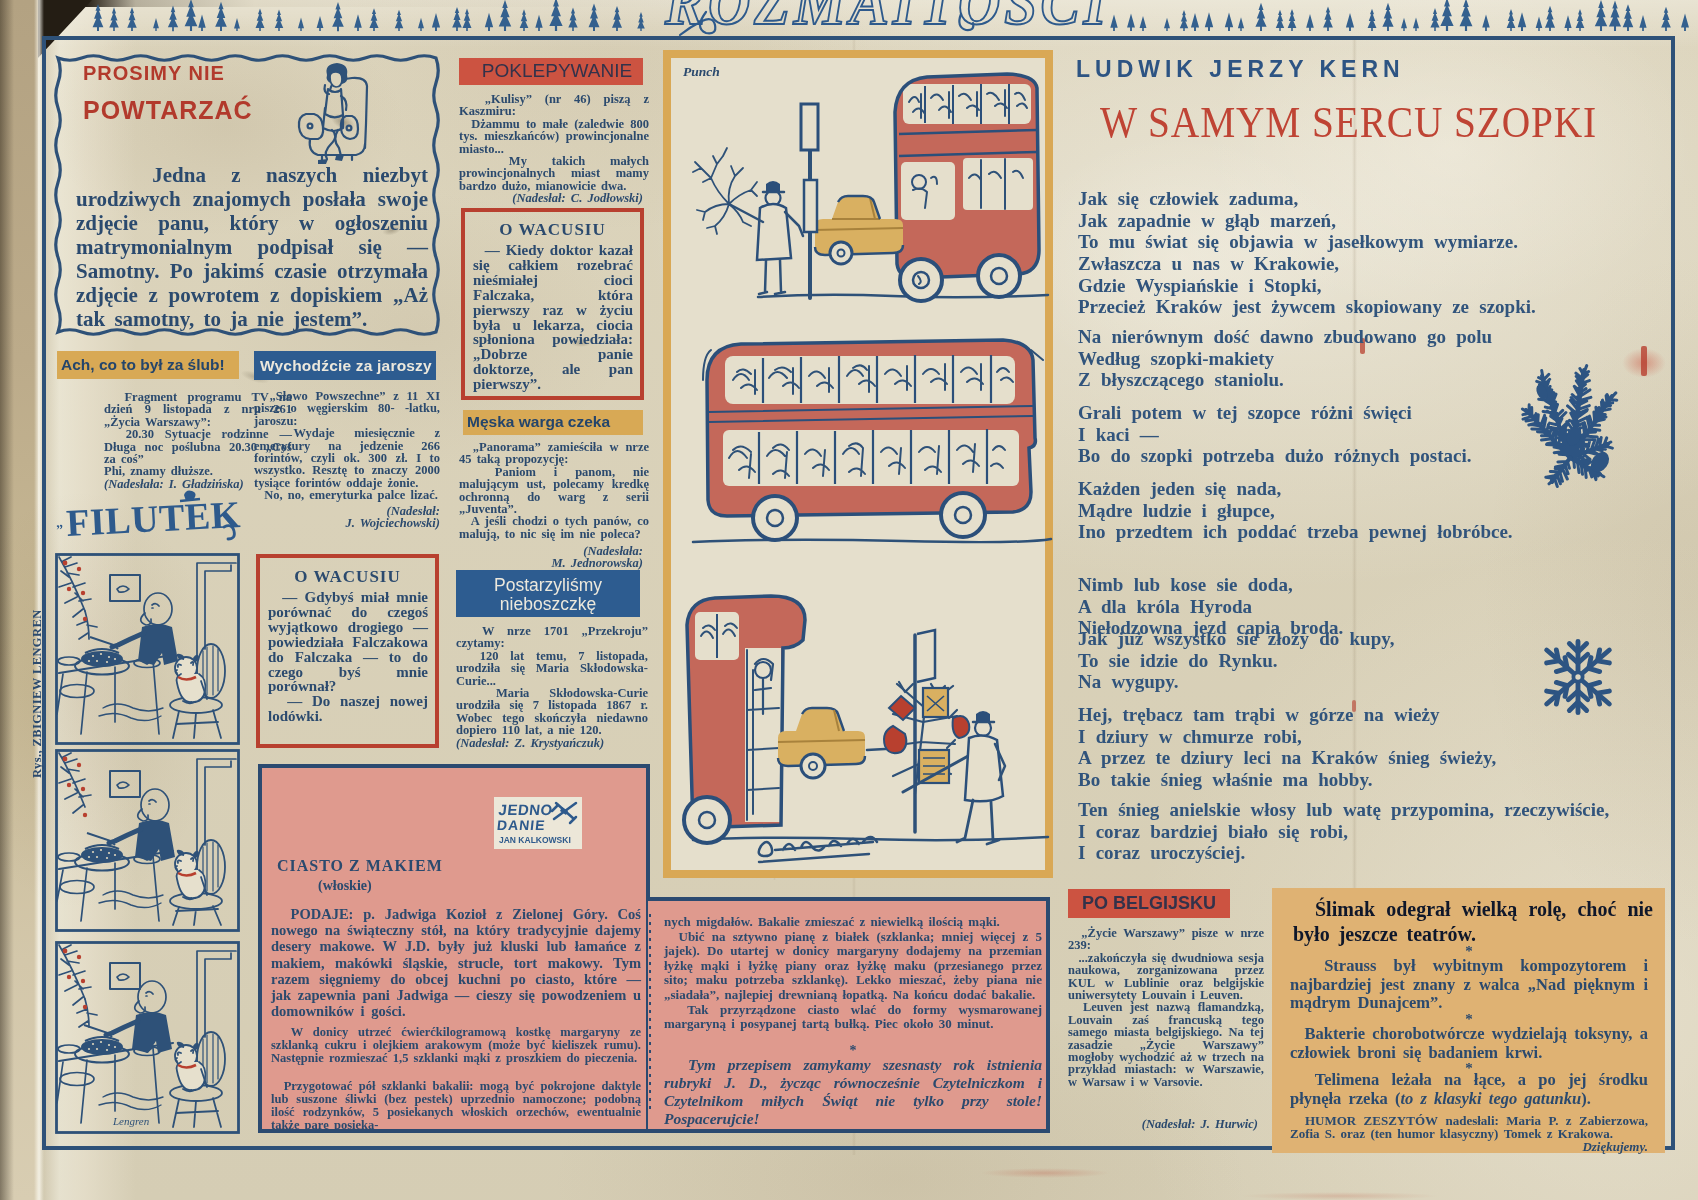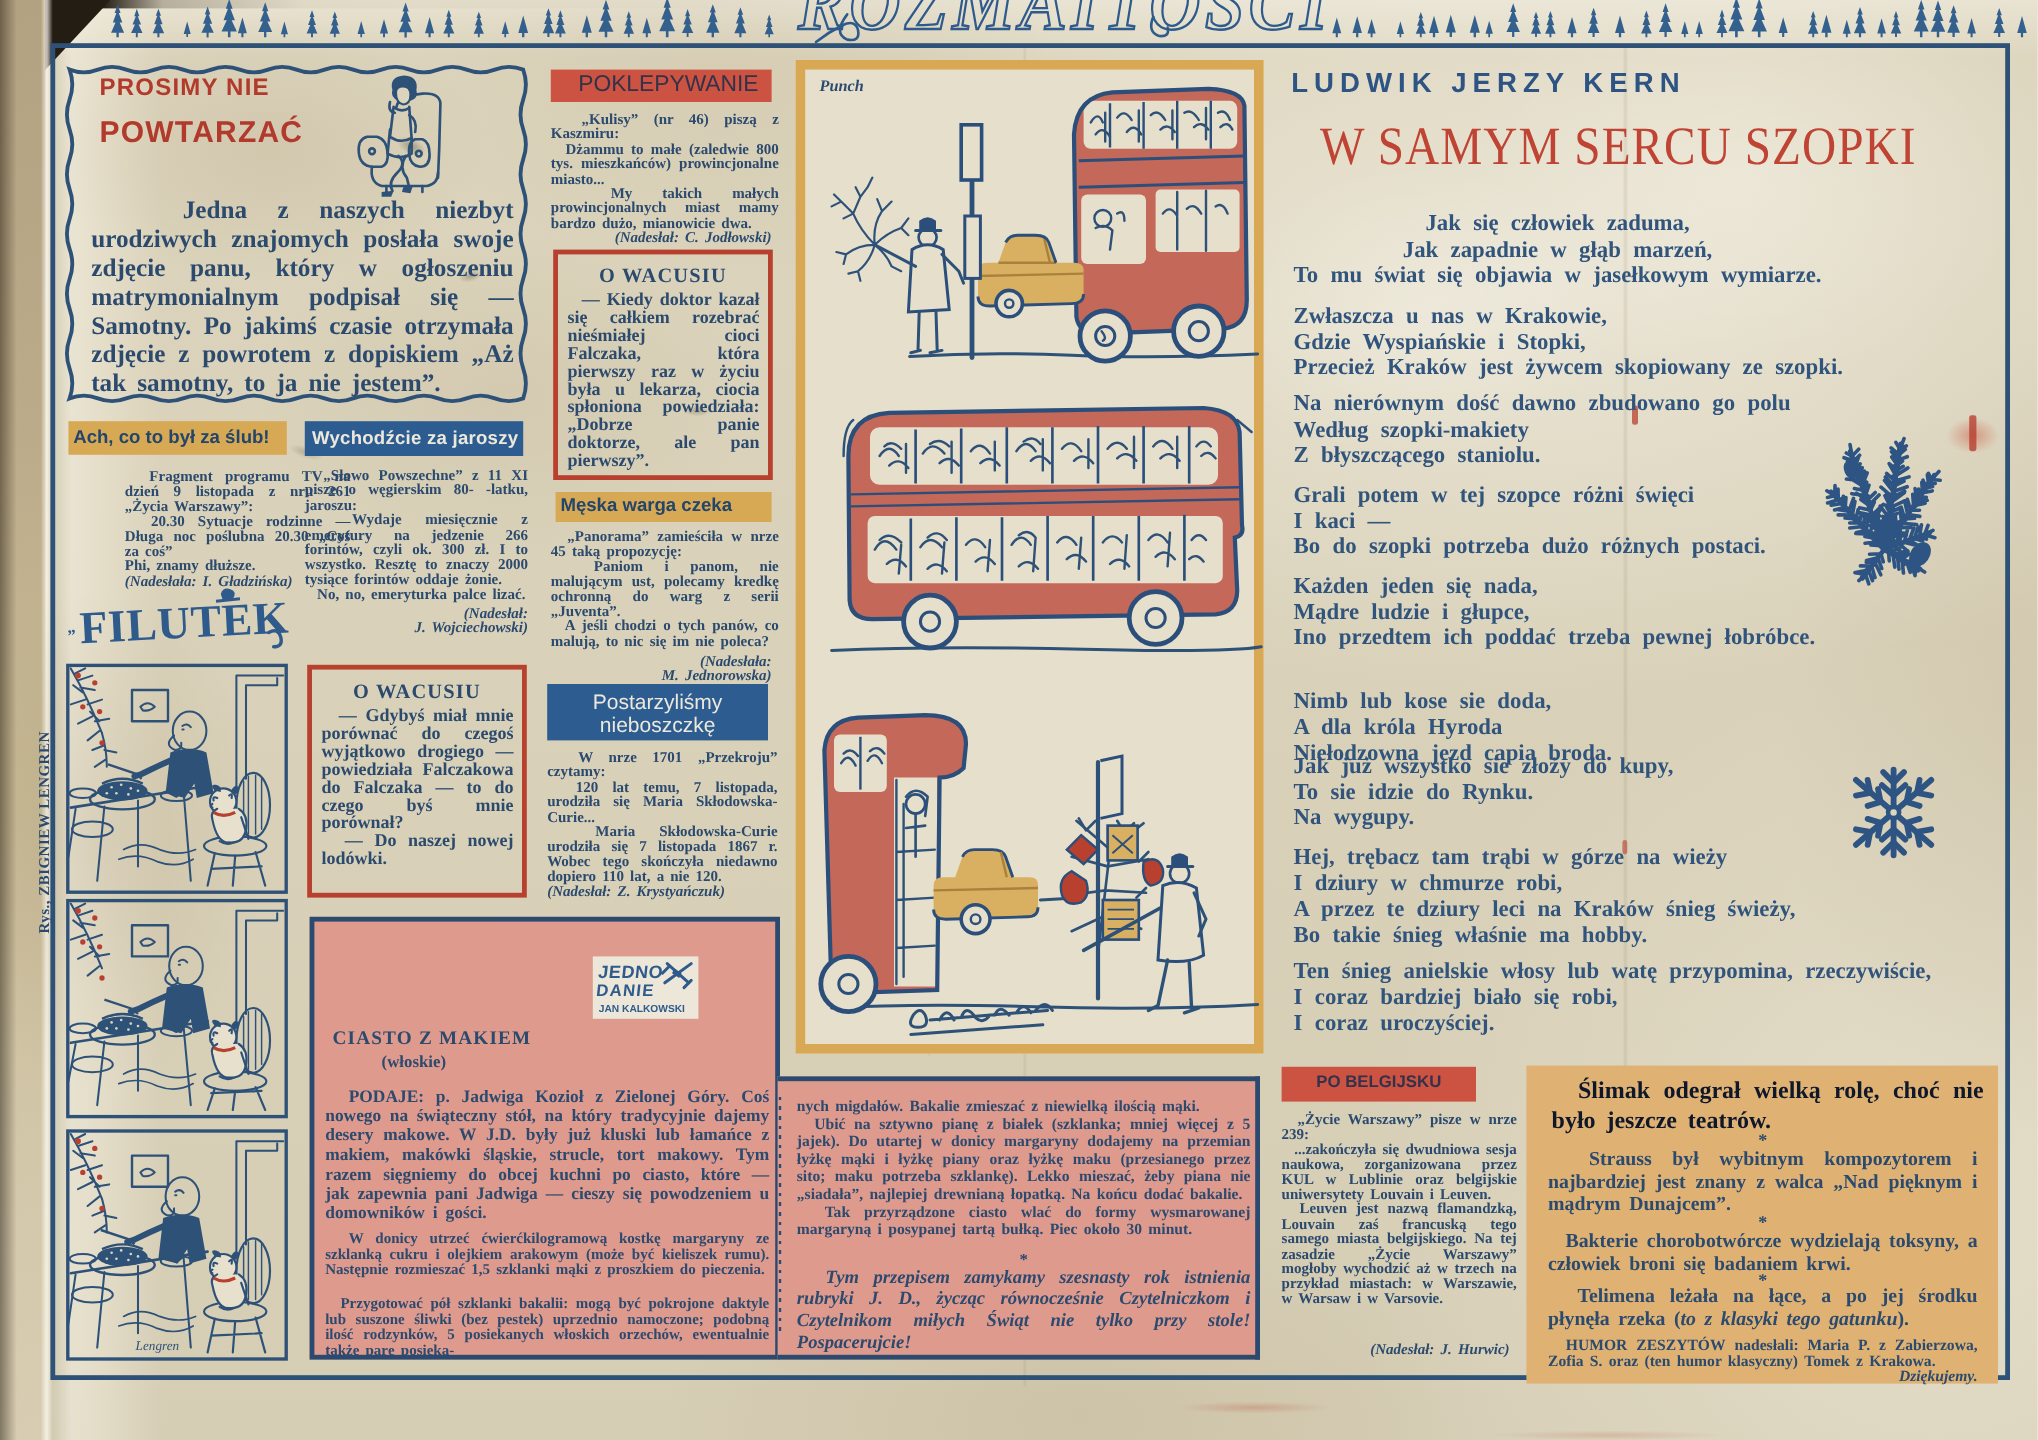--- a/index.html
+++ b/index.html
@@ -538,21 +538,21 @@
 
 <div class="t" style="left:664px;top:915px;width:378px;font-size:13px;line-height:14.6px;text-align:justify;word-spacing:2px;">nych migdałów. Bakalie zmieszać z niewielką ilością mąki.<br>&nbsp;&nbsp;Ubić na sztywno <b>pianę z białek</b> (szklanka; mniej więcej z 5 jajek). Do utartej w donicy margaryny dodajemy na przemian łyżkę mąki i łyżkę piany oraz łyżkę maku (przesianego przez sito; maku potrzeba szklankę). Lekko mieszać, żeby piana nie „siadała”, najlepiej drewnianą łopatką. Na końcu dodać bakalie.<br>&nbsp;&nbsp;Tak przyrządzone ciasto wlać do formy wysmarowanej margaryną i posypanej tartą bułką. Piec około 30 minut.</div>
 <div class="t ctr" style="left:664px;top:1043px;width:378px;font-size:14px;">*</div>
 <div class="t sans" style="left:1076px;top:56px;font-size:23px;color:#2d5483;letter-spacing:5px;">LUDWIK JERZY KERN</div>
 
 <div class="t it" style="left:664px;top:1056px;width:378px;font-size:15.5px;line-height:18px;text-align:justify;word-spacing:5px;">&nbsp;&nbsp;Tym przepisem zamykamy szesnasty rok istnienia rubryki J. D., życząc równocześnie Czytelniczkom i Czytelnikom miłych Świąt nie tylko przy stole! Pospacerujcie!</div>
 <div class="abs" style="left:1100px;top:96px;width:500px;font-family:'Liberation Serif',serif;font-size:45px;color:#bf4434;letter-spacing:1px;white-space:nowrap;transform:scaleX(.875);transform-origin:left top;">W SAMYM SERCU SZOPKI</div>
 
 <div id="poem" class="abs" style="left:1078px;top:0;width:600px;">
 <style>.pl{position:absolute;white-space:nowrap;font-size:19px;line-height:21.5px;color:#31547c;word-spacing:5.5px;font-weight:bold;}</style>
-<div class="pl" style="top:176px;text-align:center;">Jak się człowiek zaduma,<br>Jak zapadnie w głąb marzeń,<br>To mu świat się objawia w jasełkowym wymiarze.</div>
+<div class="pl" style="top:188px;">Jak się człowiek zaduma,<br>Jak zapadnie w głąb marzeń,<br>To mu świat się objawia w jasełkowym wymiarze.</div>
 <div class="pl" style="top:253px;">Zwłaszcza u nas w Krakowie,<br>Gdzie Wyspiańskie i Stopki,<br>Przecież Kraków jest żywcem skopiowany ze szopki.</div>
 <div class="pl" style="top:326px;">Na nierównym dość dawno zbudowano go polu<br>Według szopki-makiety<br>Z błyszczącego staniolu.</div>
 <div class="pl" style="top:402px;">Grali potem w tej szopce różni święci<br>I kaci —<br>Bo do szopki potrzeba dużo różnych postaci.</div>
 <div class="pl" style="top:478px;">Każden jeden się nada,<br>Mądre ludzie i głupce,<br>Ino przedtem ich poddać trzeba pewnej łobróbce.</div>
 <div class="pl" style="top:552px;margin-top:22px;">Nimb lub kose sie doda,<br>A dla króla Hyroda<br>Niełodzowna jezd capia broda.</div>
 <div class="pl" style="top:628px;">Jak już wszystko sie złoży do kupy,<br>To sie idzie do Rynku.<br>Na wygupy.</div>
 <div class="pl" style="top:704px;">Hej, trębacz tam trąbi w górze na wieży<br>I dziury w chmurze robi,<br>A przez te dziury leci na Kraków śnieg świeży,<br>Bo takie śnieg właśnie ma hobby.</div>
 <div class="pl" style="top:799px;">Ten śnieg anielskie włosy lub watę przypomina, rzeczywiście,<br>I coraz bardziej biało się robi,<br>I coraz uroczyściej.</div>
 </div>
 
@@ -576,21 +576,21 @@
 <path d="M46,4 L46,70 M17,12 L75,62 M17,62 L75,12"></path>
 <path d="M46,14 L38,6 M46,14 L54,6 M46,24 L37,16 M46,24 L55,16 M46,60 L38,68 M46,60 L54,68 M46,50 L37,58 M46,50 L55,58"></path>
 <path d="M28,22 L17,24 M28,22 L26,12 M36,29 L26,32 M36,29 L34,19 M64,52 L75,50 M64,52 L66,62 M56,45 L66,42 M56,45 L58,55"></path>
 <path d="M28,52 L26,62 M28,52 L17,50 M36,45 L34,55 M36,45 L26,42 M64,22 L66,12 M64,22 L75,24 M56,29 L58,19 M56,29 L66,32"></path>
 </g>
 <circle cx="46" cy="37" r="6" fill="#2d5482"></circle>
 <circle cx="46" cy="37" r="2.5" fill="#ddd7c2"></circle>
 </svg>
 
 <div class="abs" style="left:1068px;top:889px;width:162px;height:29px;background:#cc5341;"></div>
-<div class="t sans ctr" style="left:1068px;top:893px;width:162px;font-size:14px;color:#33324a;">PO BELGIJSKU</div>
+<div class="t sans ctr" style="left:1068px;top:893px;width:162px;font-size:18px;color:#33324a;">PO BELGIJSKU</div>
 <div class="t small" style="left:1068px;top:927px;width:196px;">&nbsp;&nbsp;„Życie Warszawy” pisze w nrze 239:<br>&nbsp;&nbsp;...zakończyła się dwudniowa sesja naukowa, zorganizowana przez KUL w Lublinie oraz belgijskie uniwersytety Louvain i Leuven.<br>&nbsp;&nbsp;Leuven jest nazwą flamandzką, Louvain zaś francuską tego samego miasta belgijskiego. Na tej zasadzie „Życie Warszawy” mogłoby wychodzić aż w trzech na przykład miastach: w Warszawie, w Warsaw i w Varsovie.</div>
 <div class="t small it rt" style="left:1068px;top:1118px;width:190px;">(Nadesłał: J. Hurwic)</div>
 
 <div class="abs" style="left:1272px;top:888px;width:393px;height:265px;background:#dfb273;"></div>
 <div class="t" style="left:1293px;top:897px;width:360px;font-size:20px;line-height:25px;color:#0f172a;text-align:justify;word-spacing:4px;"><span style="padding-left:22px;">Ślimak</span> odegrał wielką rolę, choć nie było jeszcze teatrów.</div>
 <div class="t ctr" style="left:1293px;top:943px;width:352px;font-size:15px;">*</div>
 <div class="t" style="left:1290px;top:957px;width:358px;font-size:16.5px;line-height:18.5px;text-align:justify;word-spacing:3px;">&nbsp;&nbsp;Strauss był wybitnym kompozytorem i najbardziej jest znany z walca „Nad pięknym i mądrym Dunajcem”.</div>
 <div class="t ctr" style="left:1293px;top:1011px;width:352px;font-size:15px;">*</div>
 <div class="t" style="left:1290px;top:1025px;width:358px;font-size:16.5px;line-height:18.5px;text-align:justify;word-spacing:3px;">&nbsp;&nbsp;Bakterie chorobotwórcze wydzielają toksyny, a człowiek broni się badaniem krwi.</div>
 <div class="t ctr" style="left:1293px;top:1060px;width:352px;font-size:15px;">*</div>

